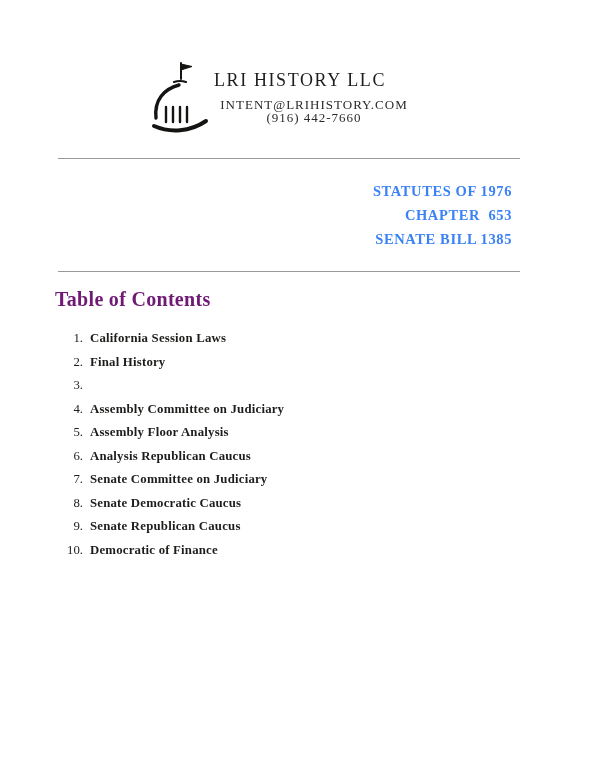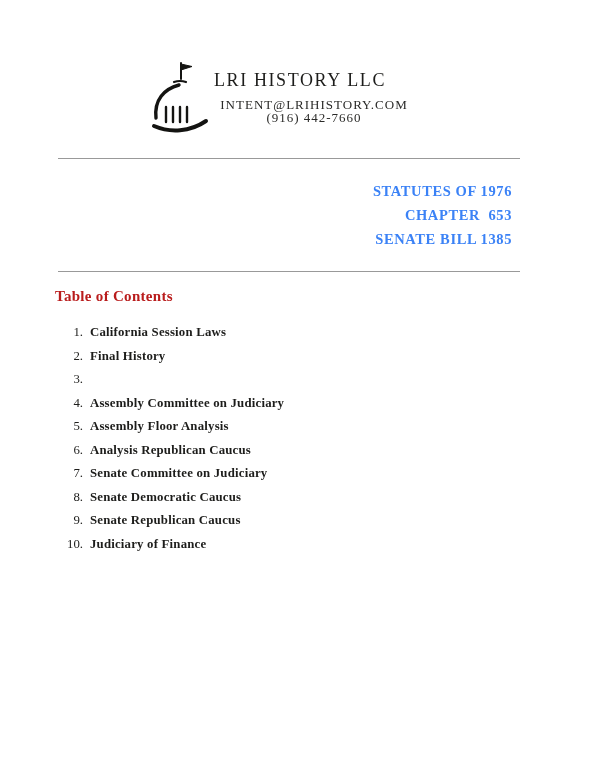--- a/index.html
+++ b/index.html
@@ -69,25 +69,25 @@
     line-height: 24px;
     white-space: pre;
     color: #3b82f6;
   }
 
   
   .toc {
     margin: 16px 0 0 55px;
   }
   .toc-title {
-    font-size: 15px;
+    font-size: 20px;
     font-weight: bold;
     letter-spacing: 0.3px;
     margin-bottom: 16px;
-    color: #b91c1c;
+    color: #701a75;
   }
   .toc-list {
     margin-top: 14px;
   }
   .toc-item {
     display: flex;
     align-items: baseline;
     line-height: 23.5px;
     font-size: 12.8px;
     color: #1d1d1b;
@@ -177,18 +177,18 @@
       <div class="toc-item">
         <span class="toc-num">8.</span>
         <span class="toc-label">Senate Democratic Caucus</span>
       </div>
       <div class="toc-item">
         <span class="toc-num">9.</span>
         <span class="toc-label">Senate Republican Caucus</span>
       </div>
       <div class="toc-item">
         <span class="toc-num">10.</span>
-        <span class="toc-label">Judiciary of Finance</span>
+        <span class="toc-label">Democratic of Finance</span>
       </div>
     </div>
   </section>
 
 </div>
 
 </body></html>

